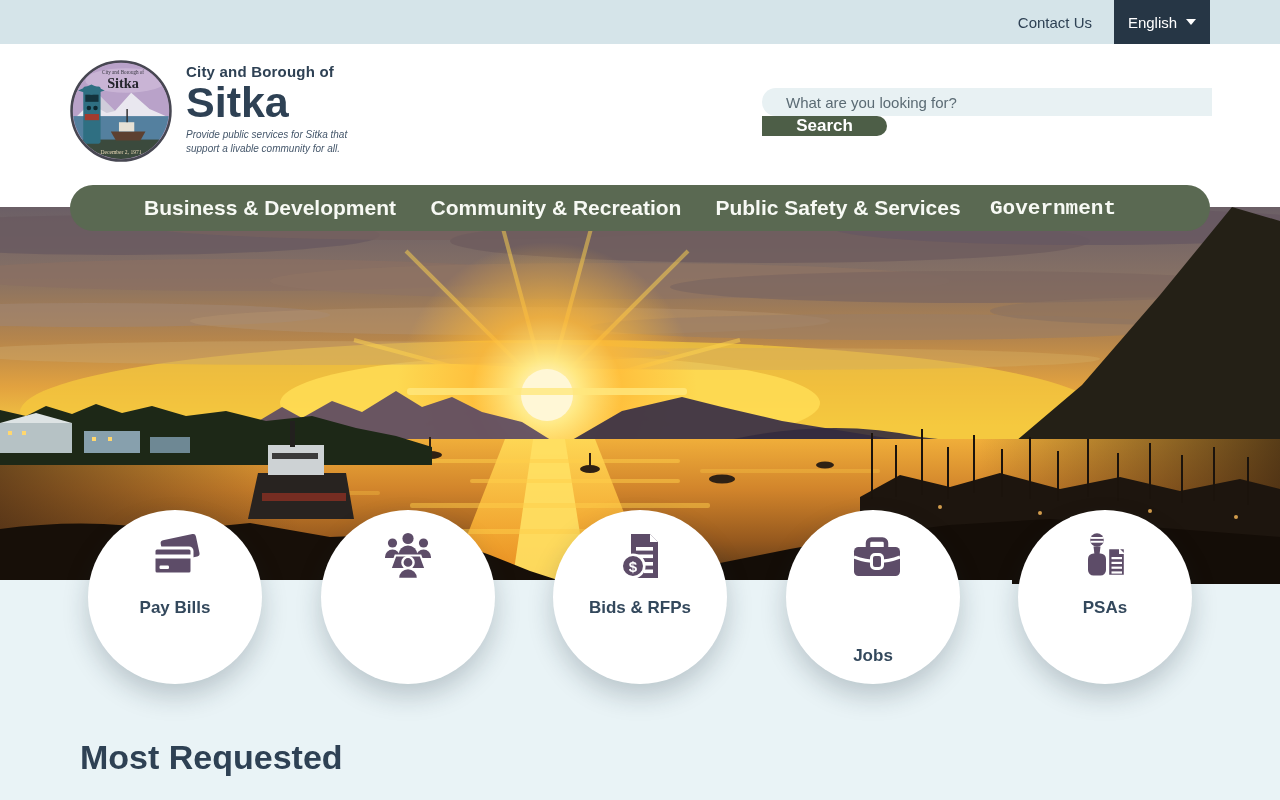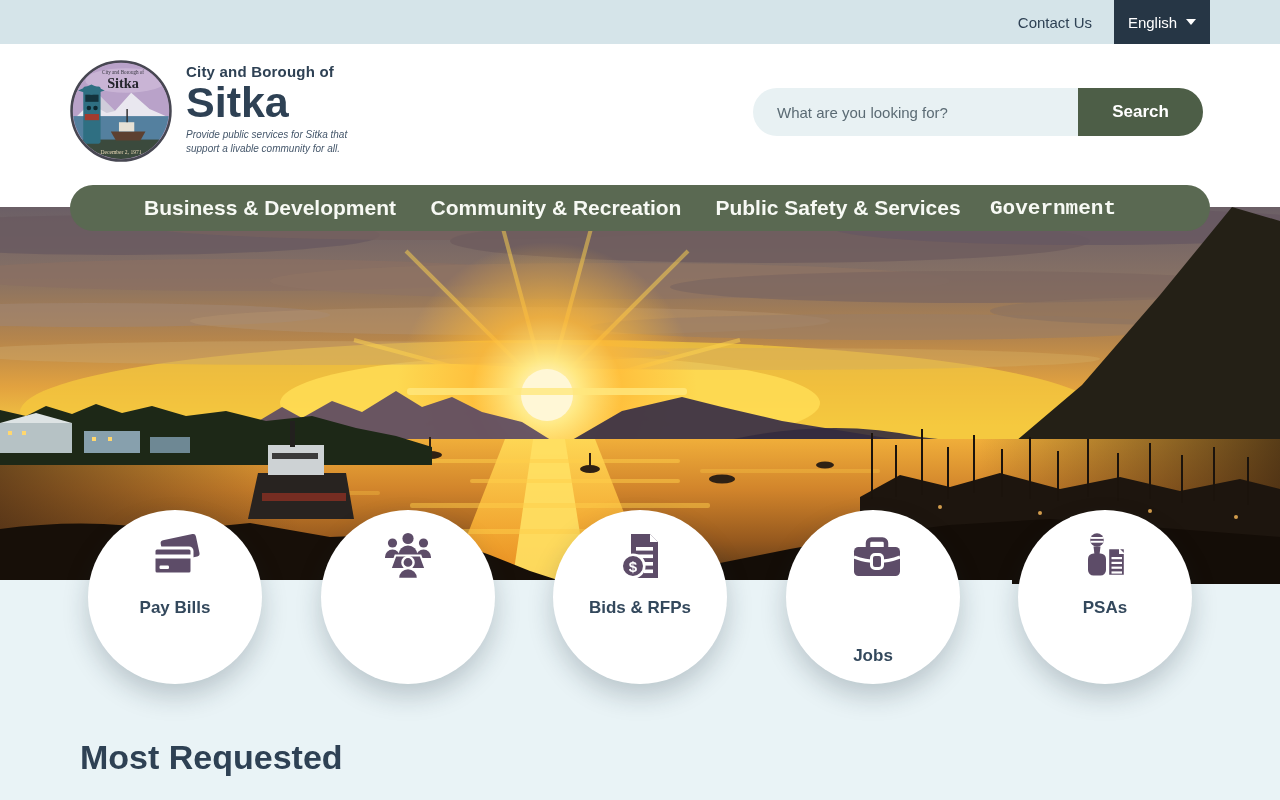--- a/index.html
+++ b/index.html
@@ -16,21 +16,21 @@
                 border-top:6px solid #fff; display:inline-block; }
 
   
   .header { position:absolute; top:44px; left:0; width:1280px; height:163px; background:#fff; z-index:4; }
   .logo { position:absolute; left:70px; top:16px; width:102px; height:102px; }
   .brand-text { position:absolute; left:186px; top:19px; }
   .brand-pretitle { font-size:15px; font-weight:bold; color:#2e4154; letter-spacing:.2px; }
   .brand-title { font-size:43px; font-weight:bold; color:#2e4154; line-height:1.02; margin-top:1px; }
   .brand-tagline { font-size:10px; font-style:italic; color:#44566a; line-height:1.4; margin-top:3px; }
 
-  .search-wrap { position:absolute; right:77px; top:44px; width:450px; height:48px; display:flex; }
+  .search-wrap { position:absolute; right:68px; top:44px; width:450px; height:48px; display:flex;flex-direction:column; }
   .search-input { flex:1; background:#e8f1f3; border:none; outline:none; border-radius:24px 0 0 24px;
                   padding:0 24px; font-size:15px; color:#2e4154; font-family:"Liberation Sans", sans-serif; }
   .search-input::placeholder { color:#5b6b74; opacity:1; }
   .search-btn { width:125px; background:#4d5e47; color:#fff; border:none; border-radius:0 24px 24px 0;
                 font-weight:bold; font-size:17px; cursor:pointer; font-family:"Liberation Sans", sans-serif; }
 
   
   .navbar { position:absolute; top:185px; left:70px; width:1140px; height:46px; background:#5a6952;
             border-radius:23px; z-index:6; }
   .nav-item { position:absolute; top:0; height:46px; display:flex; align-items:center;

